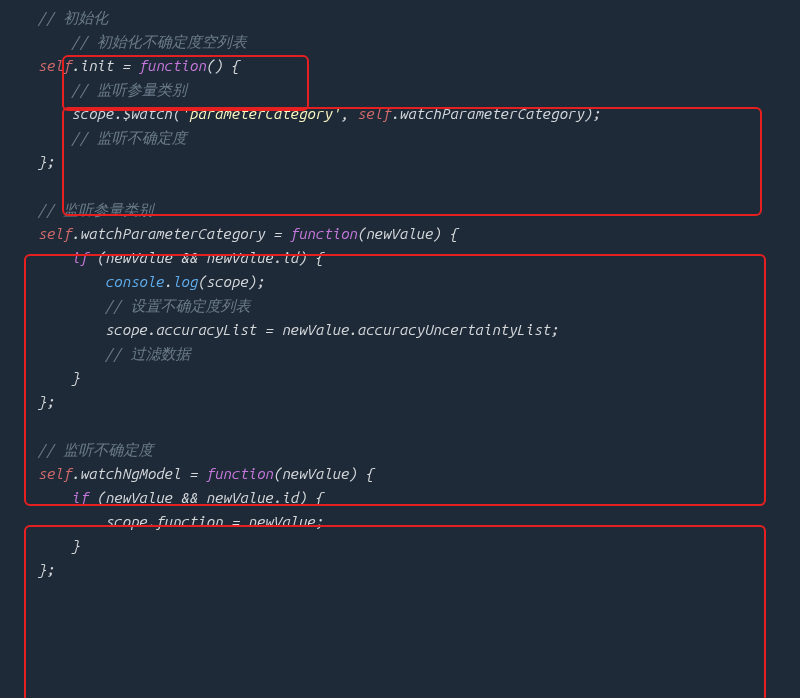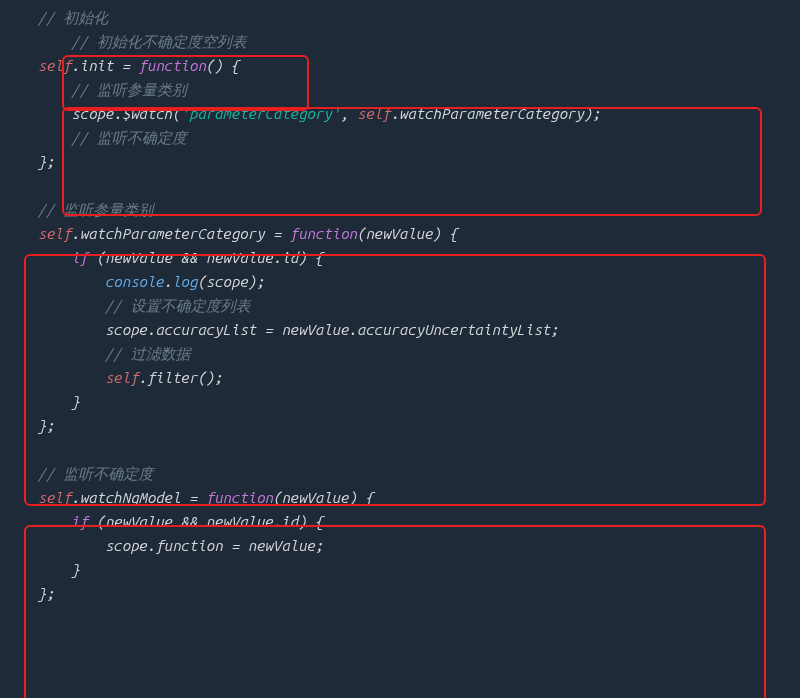--- a/index.html
+++ b/index.html
@@ -20,21 +20,21 @@
   }
   .line {
     white-space: pre;
     position: relative;
   }
   .comment { color: #6b7c89; font-style: italic; }
   .self    { color: #d46c6c; }
   .ident   { color: #d6d9dc; }
   .kw      { color: #c678dd; }
   .funckw  { color: #c678dd; }
-  .string  { color: #14b8a6; }
+  .string  { color: #fef9c3; }
   .builtin { color: #61afef; }
   .punct   { color: #d6d9dc; }
   .dot     { color: #d6d9dc; }
 
   .box {
     position: absolute;
     border: 2px solid #e62020;
     border-radius: 6px;
     pointer-events: none;
   }
@@ -54,21 +54,20 @@
 
   <div class="line"> </div>
 
   <div class="line"><span class="comment">// 监听参量类别</span></div>
   <div class="line"><span class="self">self</span><span class="dot">.</span><span class="ident">watchParameterCategory</span><span class="punct"> = </span><span class="funckw">function</span><span class="punct">(</span><span class="ident">newValue</span><span class="punct">) {</span></div>
   <div class="line">    <span class="kw">if</span><span class="punct"> (</span><span class="ident">newValue</span><span class="punct"> &amp;&amp; </span><span class="ident">newValue</span><span class="dot">.</span><span class="ident">id</span><span class="punct">) {</span></div>
   <div class="line">        <span class="builtin">console</span><span class="dot">.</span><span class="builtin">log</span><span class="punct">(</span><span class="ident">scope</span><span class="punct">);</span></div>
   <div class="line">        <span class="comment">// 设置不确定度列表</span></div>
   <div class="line">        <span class="ident">scope</span><span class="dot">.</span><span class="ident">accuracyList</span><span class="punct"> = </span><span class="ident">newValue</span><span class="dot">.</span><span class="ident">accuracyUncertaintyList</span><span class="punct">;</span></div>
   <div class="line">        <span class="comment">// 过滤数据</span></div>
-  <div class="line">        <span class="self">self</span><span class="dot">.</span><span class="ident">filter</span><span class="punct">();</span></div>
   <div class="line">    <span class="punct">}</span></div>
   <div class="line"><span class="punct">};</span></div>
 
   <div class="line"> </div>
 
   <div class="line"><span class="comment">// 监听不确定度</span></div>
   <div class="line"><span class="self">self</span><span class="dot">.</span><span class="ident">watchNgModel</span><span class="punct"> = </span><span class="funckw">function</span><span class="punct">(</span><span class="ident">newValue</span><span class="punct">) {</span></div>
   <div class="line">    <span class="kw">if</span><span class="punct"> (</span><span class="ident">newValue</span><span class="punct"> &amp;&amp; </span><span class="ident">newValue</span><span class="dot">.</span><span class="ident">id</span><span class="punct">) {</span></div>
   <div class="line">        <span class="ident">scope</span><span class="dot">.</span><span class="ident">function</span><span class="punct"> = </span><span class="ident">newValue</span><span class="punct">;</span></div>
   <div class="line">    <span class="punct">}</span></div>

